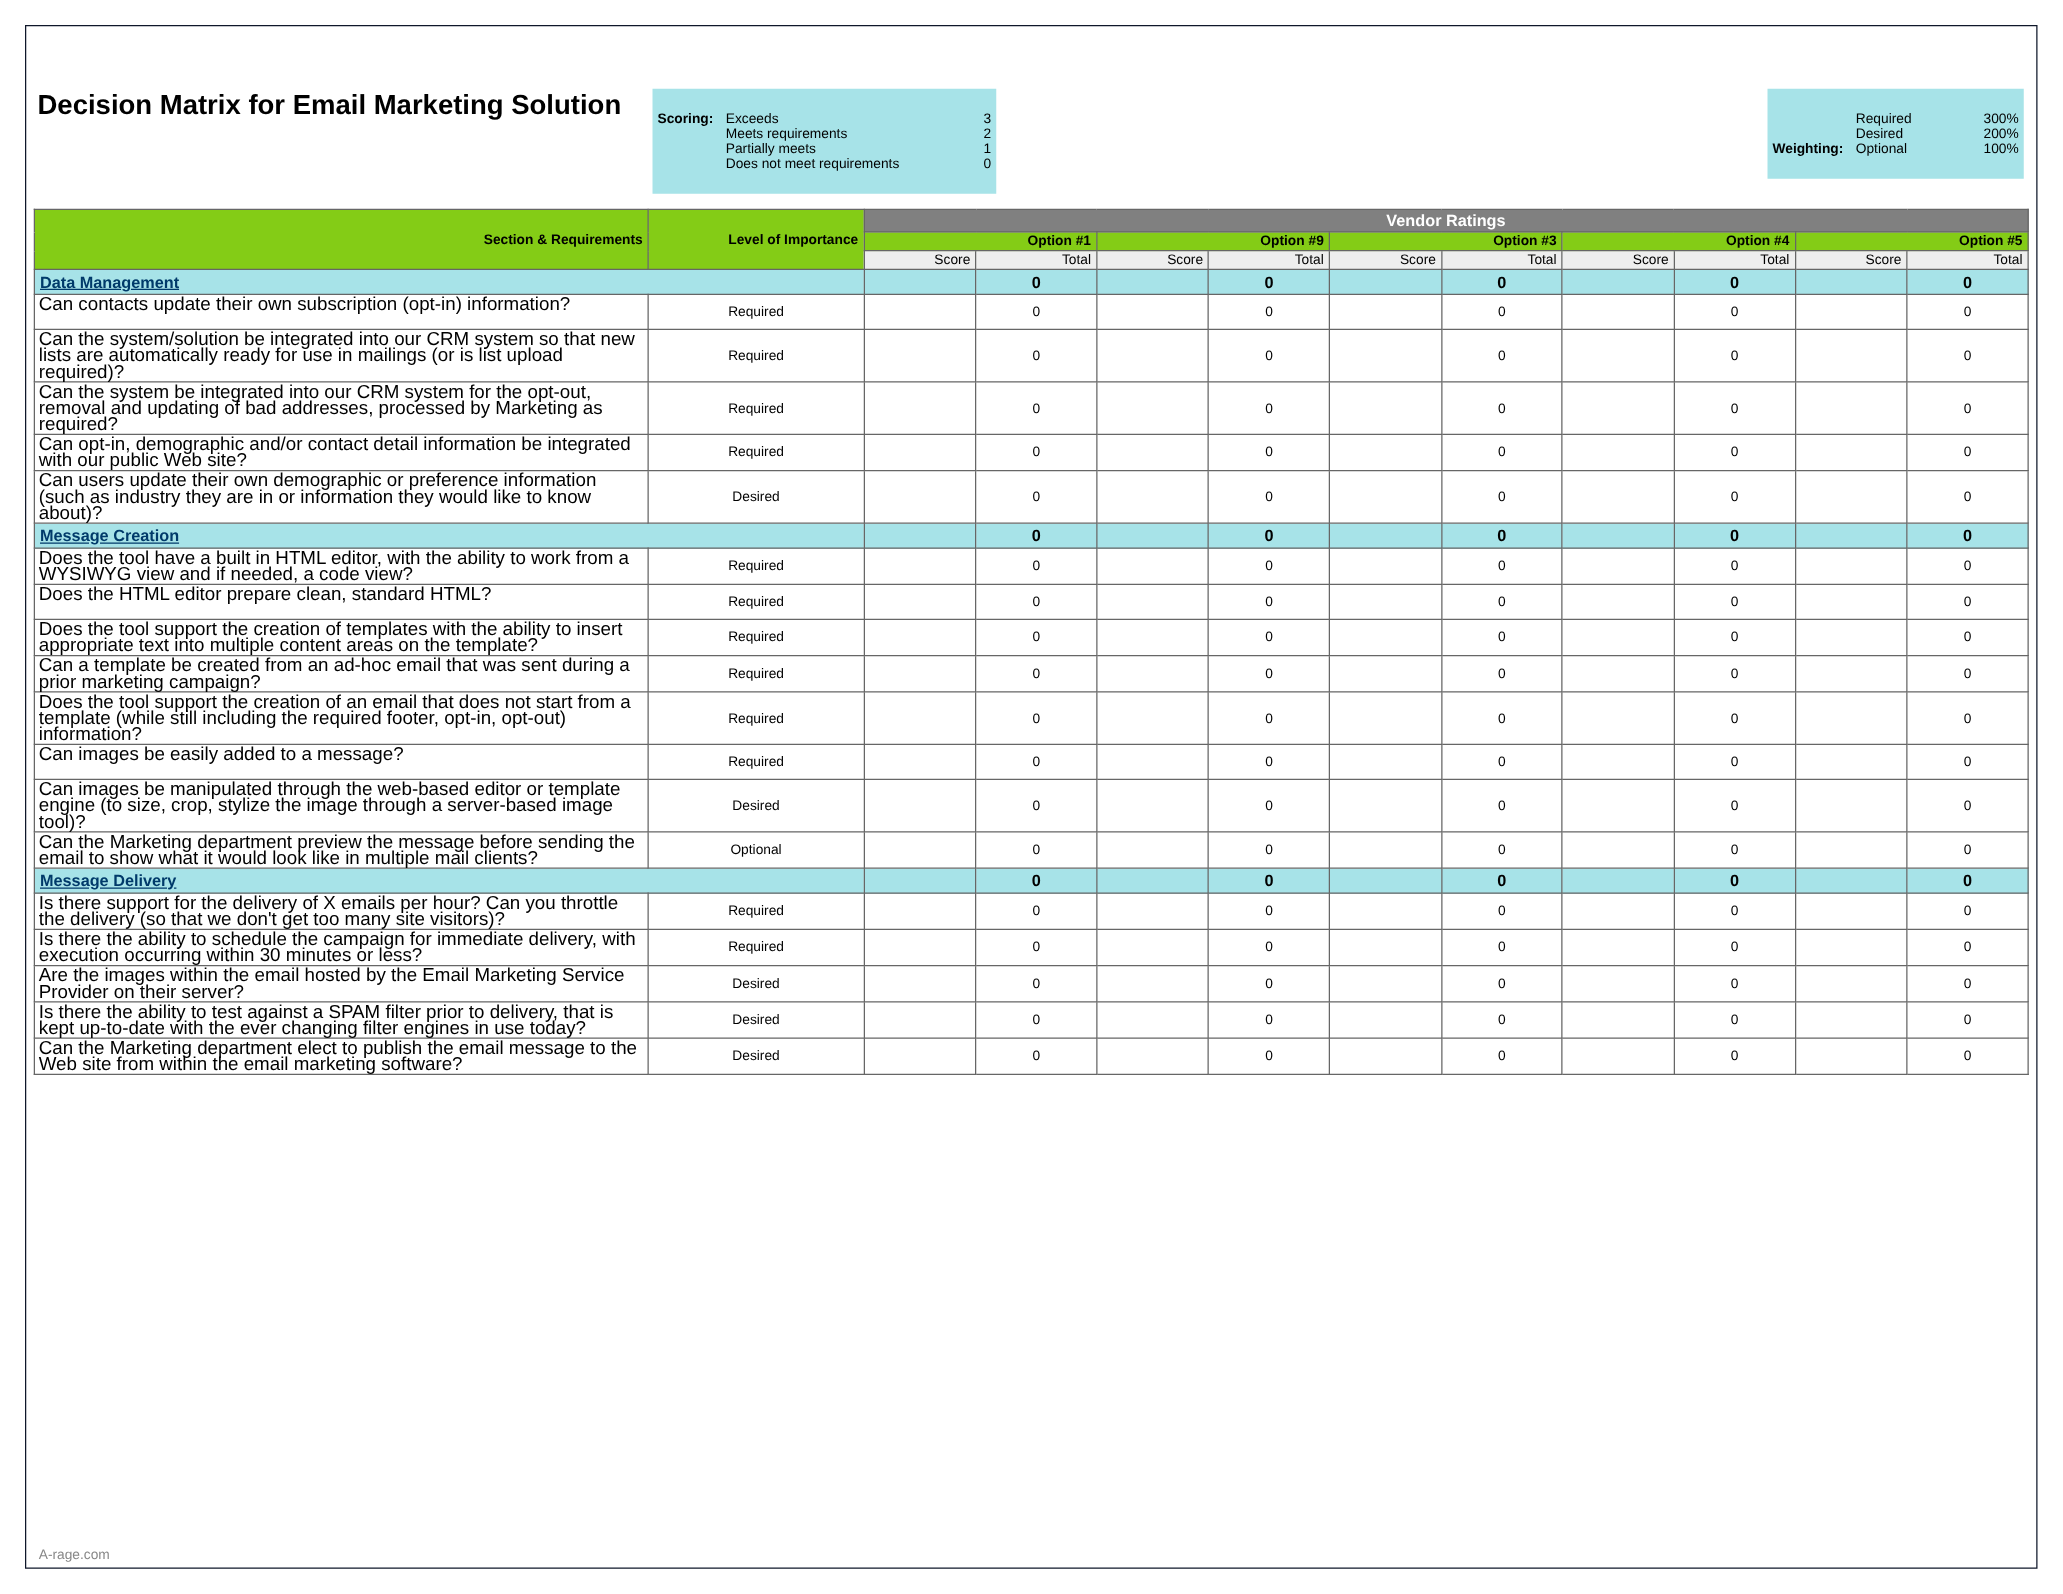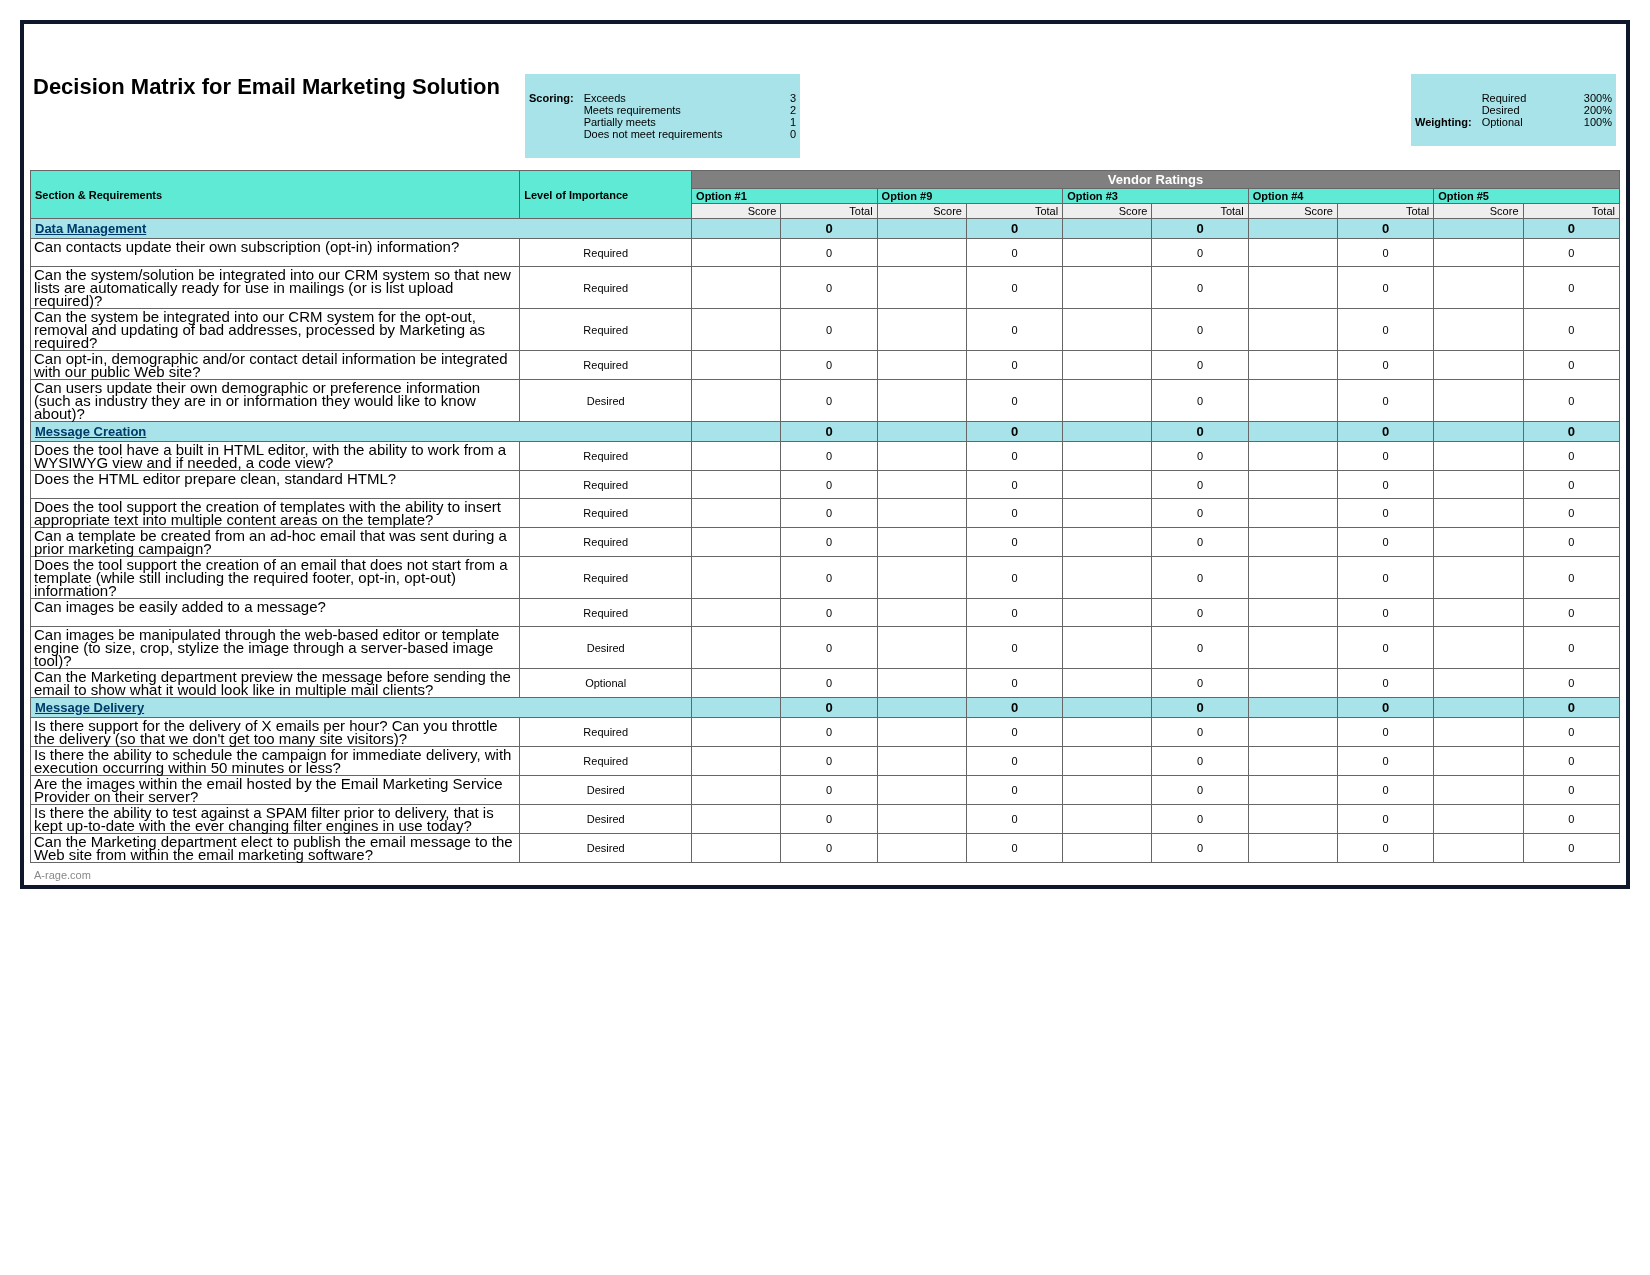--- a/index.html
+++ b/index.html
@@ -7,24 +7,24 @@
     margin: 0;
     padding: 0;
     background: #fff;
     font-family: Arial, Helvetica, sans-serif;
     font-size: 11px;
     color: #000;
     width: 1650px;
     height: 1275px;
   }
   .page {
-    border: 4px solid #0f172a;
+    border: 1px solid #0f172a;
     margin: 20px;
     padding: 50px 6px 6px 6px;
-    height: 869px;
+    height: 1235px;
     position: relative;
   }
   .header-row {
     display: flex;
     align-items: flex-start;
     margin-bottom: 12px;
   }
   .title {
     font-size: 22px;
     font-weight: bold;
@@ -49,21 +49,21 @@
     table-layout: fixed;
   }
   td, th {
     border: 1px solid #666;
     padding: 1px 4px;
     font-size: 11px;
     vertical-align: middle;
   }
   .ctr { text-align: center; }
   .hdr-grey { background: #808080; color: #fff; font-weight: bold; text-align: center; font-size: 13px; }
-  .hdr-light { background: #5eead4; font-weight: bold; text-align: left; }
+  .hdr-light { background: #84cc16; font-weight: bold; text-align: right; }
   .hdr-light2 { background: #eee; text-align: right; font-size: 11px; }
   .section-cell {
     background: #a7e3e8;
     font-weight: bold;
     color: #003a6a;
     text-decoration: underline;
     font-size: 13px;
     padding: 2px 4px;
   }
   .section-total { background: #a7e3e8; font-weight: bold; text-align: center; font-size: 13px; }
@@ -394,21 +394,21 @@
           <td class="ctr"></td>
           <td class="ctr">0</td>
           <td class="ctr"></td>
           <td class="ctr">0</td>
           <td class="ctr"></td>
           <td class="ctr">0</td>
           <td class="ctr"></td>
           <td class="ctr">0</td>
         </tr>
         <tr class="tall-row">
-          <td class="req-cell">Is there the ability to schedule the campaign for immediate delivery, with execution occurring within 50 minutes or less?</td>
+          <td class="req-cell">Is there the ability to schedule the campaign for immediate delivery, with execution occurring within 30 minutes or less?</td>
           <td class="ctr">Required</td>
           <td class="ctr"></td>
           <td class="ctr">0</td>
           <td class="ctr"></td>
           <td class="ctr">0</td>
           <td class="ctr"></td>
           <td class="ctr">0</td>
           <td class="ctr"></td>
           <td class="ctr">0</td>
           <td class="ctr"></td>

